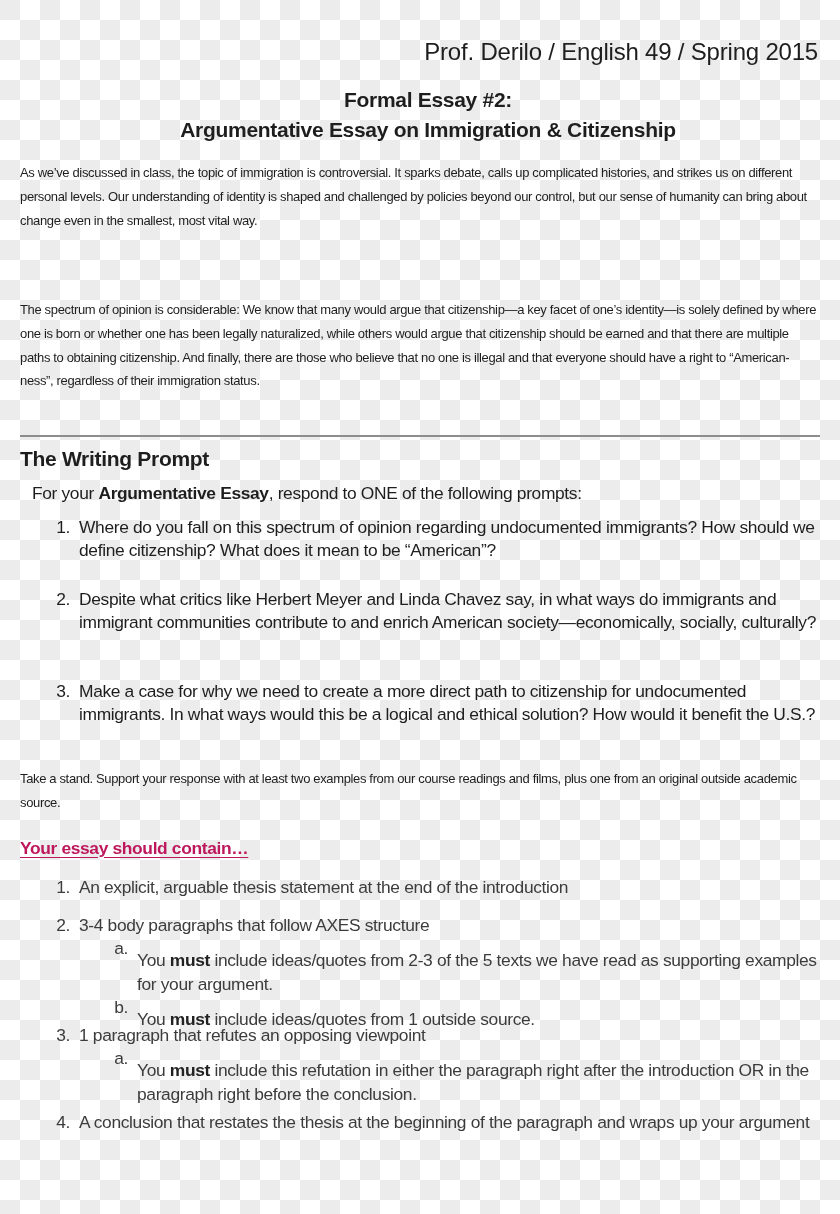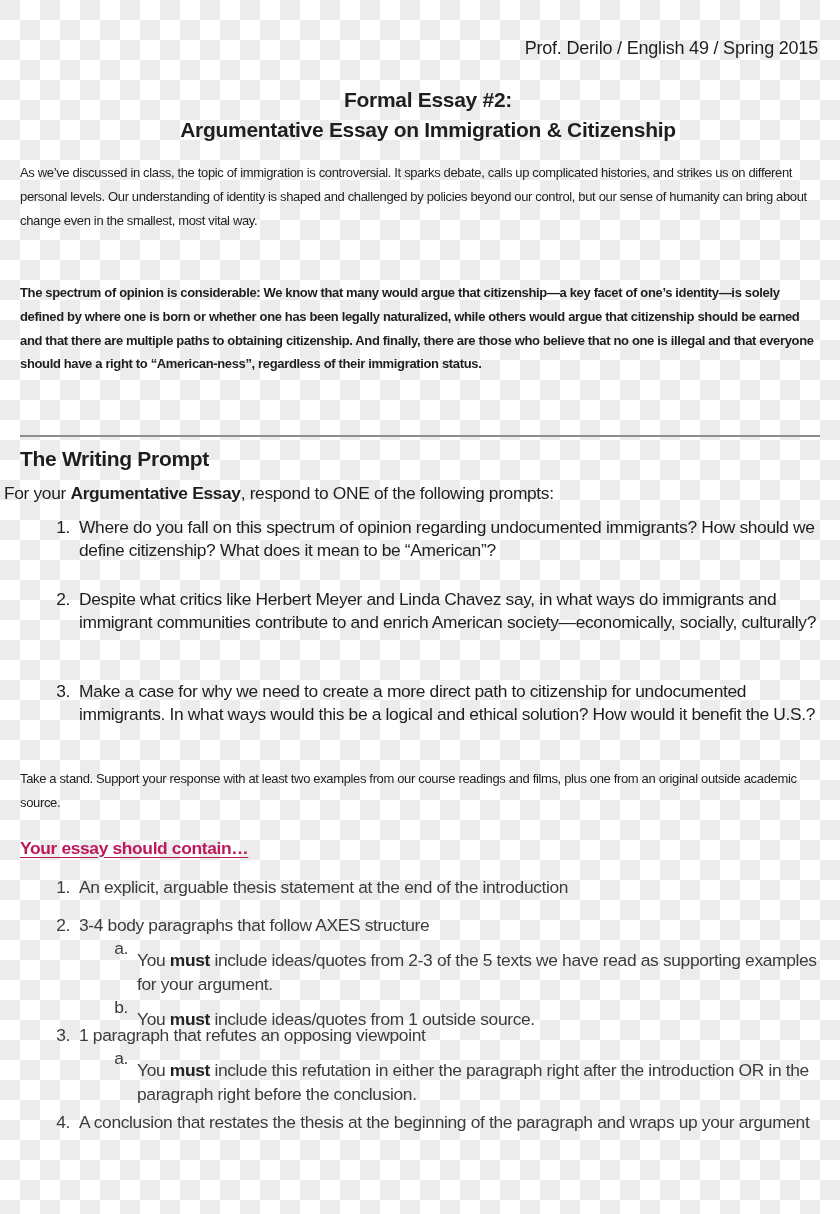--- a/index.html
+++ b/index.html
@@ -13,45 +13,45 @@
         linear-gradient(45deg, #ececec 25%, transparent 25%, transparent 75%, #ececec 75%, #ececec),
         linear-gradient(45deg, #ececec 25%, transparent 25%, transparent 75%, #ececec 75%, #ececec);
       background-size: 40px 40px;
       background-position: 20px 0, 0 20px;
       font-family: "Liberation Sans", sans-serif;
       color: #1e1e1e;
     }
     .abs { position: absolute; }
     .header-line {
       top: 38px; right: 22px;
-      font-size: 18px; letter-spacing: -0.2px;
+      font-size: 24px; letter-spacing: -0.2px;
       white-space: nowrap;
     }
     .title {
       left: 8px; width: 840px; text-align: center;
       font-weight: bold; font-size: 21px; letter-spacing: -0.3px;
     }
     .title1 { top: 88px; }
     .title2 { top: 118px; }
     .para {
       left: 20px; width: 800px;
       font-size: 13px; line-height: 23.8px; letter-spacing: -0.35px;
     }
     .para1 { top: 161px; }
-    .para2 { top: 281px; font-weight: bold; }
+    .para2 { top: 298px; }
     .rule {
       left: 20px; width: 800px; top: 435px; height: 0;
       border-top: 2px solid #8c8c8c;
     }
     .section-heading {
       left: 20px; top: 447px;
       font-weight: bold; font-size: 21px; letter-spacing: -0.3px;
     }
     .intro-line {
-      left: 4px; top: 483px;
+      left: 32px; top: 483px;
       font-size: 17.4px; letter-spacing: -0.35px; white-space: nowrap;
     }
     .intro-line b { font-weight: bold; }
     .list-item {
       left: 20px; width: 800px;
       font-size: 17.4px; line-height: 23.3px; letter-spacing: -0.35px;
     }
     .list-item .num {
       position: absolute; left: 28px; top: 0;
       width: 22px; text-align: right;

